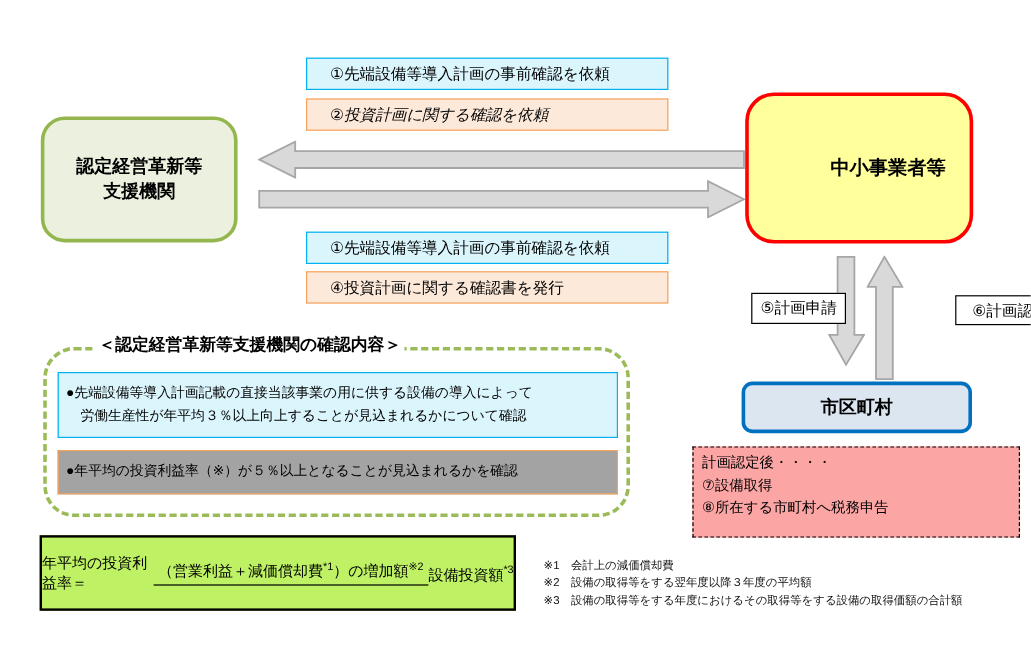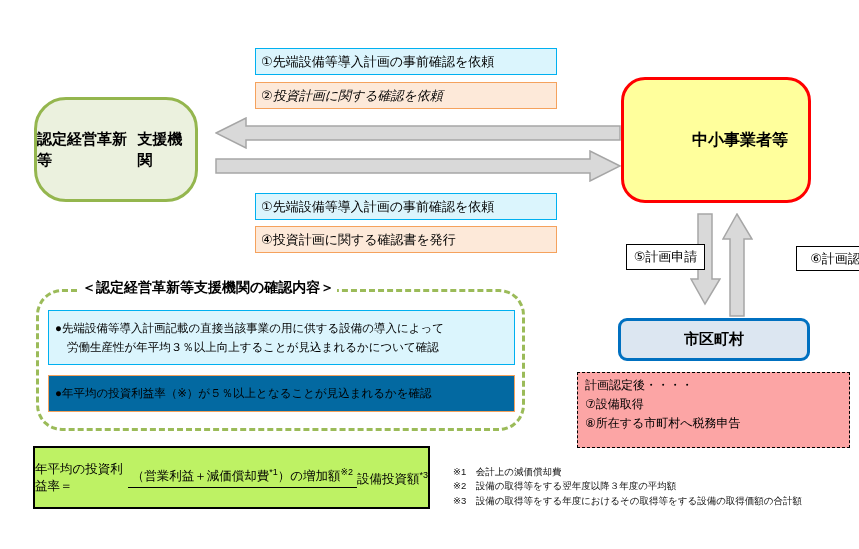--- a/index.html
+++ b/index.html
@@ -4,38 +4,38 @@
 <style>
   html,body{margin:0;padding:0;background:#fff;}
   #canvas{
     position:relative;width:859px;height:549px;background:#fff;overflow:hidden;
     font-family:"Liberation Sans","DejaVu Sans",sans-serif;color:#000;
   }
   .abs{position:absolute;box-sizing:border-box;}
 
   
   .org-box{
-    background:#EBF1DE;border:3px solid #94B64E;border-radius:32px;
-    display:flex;flex-direction:row;align-items:center;justify-content:center;
-    font-weight:bold;font-size:15px;line-height:1.35;text-align:left;
+    background:#EBF1DE;border:3px solid #94B64E;border-radius:20px;
+    display:flex;flex-direction:column;align-items:center;justify-content:center;
+    font-weight:bold;font-size:15px;line-height:1.35;text-align:center;
   }
   .sme-box{
     background:#FFFF9C;border:3.5px solid #FF0000;border-radius:24px;
     display:flex;align-items:center;justify-content:center;
     font-weight:bold;font-size:16px;text-align:center;
   }
   .muni-box{
     background:#DCE6F1;border:3px solid #0070C0;border-radius:9px;
     display:flex;align-items:center;justify-content:center;
     font-weight:bold;font-size:15px;text-align:center;
   }
 
   
   .step{
-    font-size:13px;display:flex;align-items:center;padding-left:5px;
+    font-size:13px;display:flex;align-items:center;padding-left:19px;
     background:#DBF5FD;border:1.5px solid #00B0F0;
   }
   .step.orange{background:#FDE9D9;border-color:#F5A25D;}
   .plain-label{
     background:#fff;border:1.3px solid #000;font-size:13px;
     display:flex;align-items:center;justify-content:center;margin-left:43px;
   }
 
   
   .after-box{
@@ -48,21 +48,21 @@
     border:3px dashed #9BBB59;border-radius:26px;background:transparent;
   }
   .check-title{
     background:#fff;font-weight:bold;font-size:14px;padding:0 3px;white-space:nowrap;
   }
   .check-item{
     font-size:11.5px;line-height:1.65;padding:4px 6px;
     background:#DBF5FD;border:1.5px solid #00B0F0;
     display:flex;flex-direction:column;justify-content:center;
   }
-  .check-item.orange{background:#0369a1;border-color:#F5A25D;}
+  .check-item.orange{background:#a3a3a3;border-color:#F5A25D;}
   .indent{padding-left:12px;}
 
   
   .formula-box{
     background:#bef264;border:2px solid #000;
     display:flex;align-items:center;justify-content:center;font-size:12.5px;
   }
   .formula-row{display:flex;align-items:center;}
   .fraction{display:inline-flex;flex-direction:row;align-items:center;margin-left:2px;}
   .fraction .num{padding:0 4px 2px 4px;border-bottom:1.4px solid #000;white-space:nowrap;}

